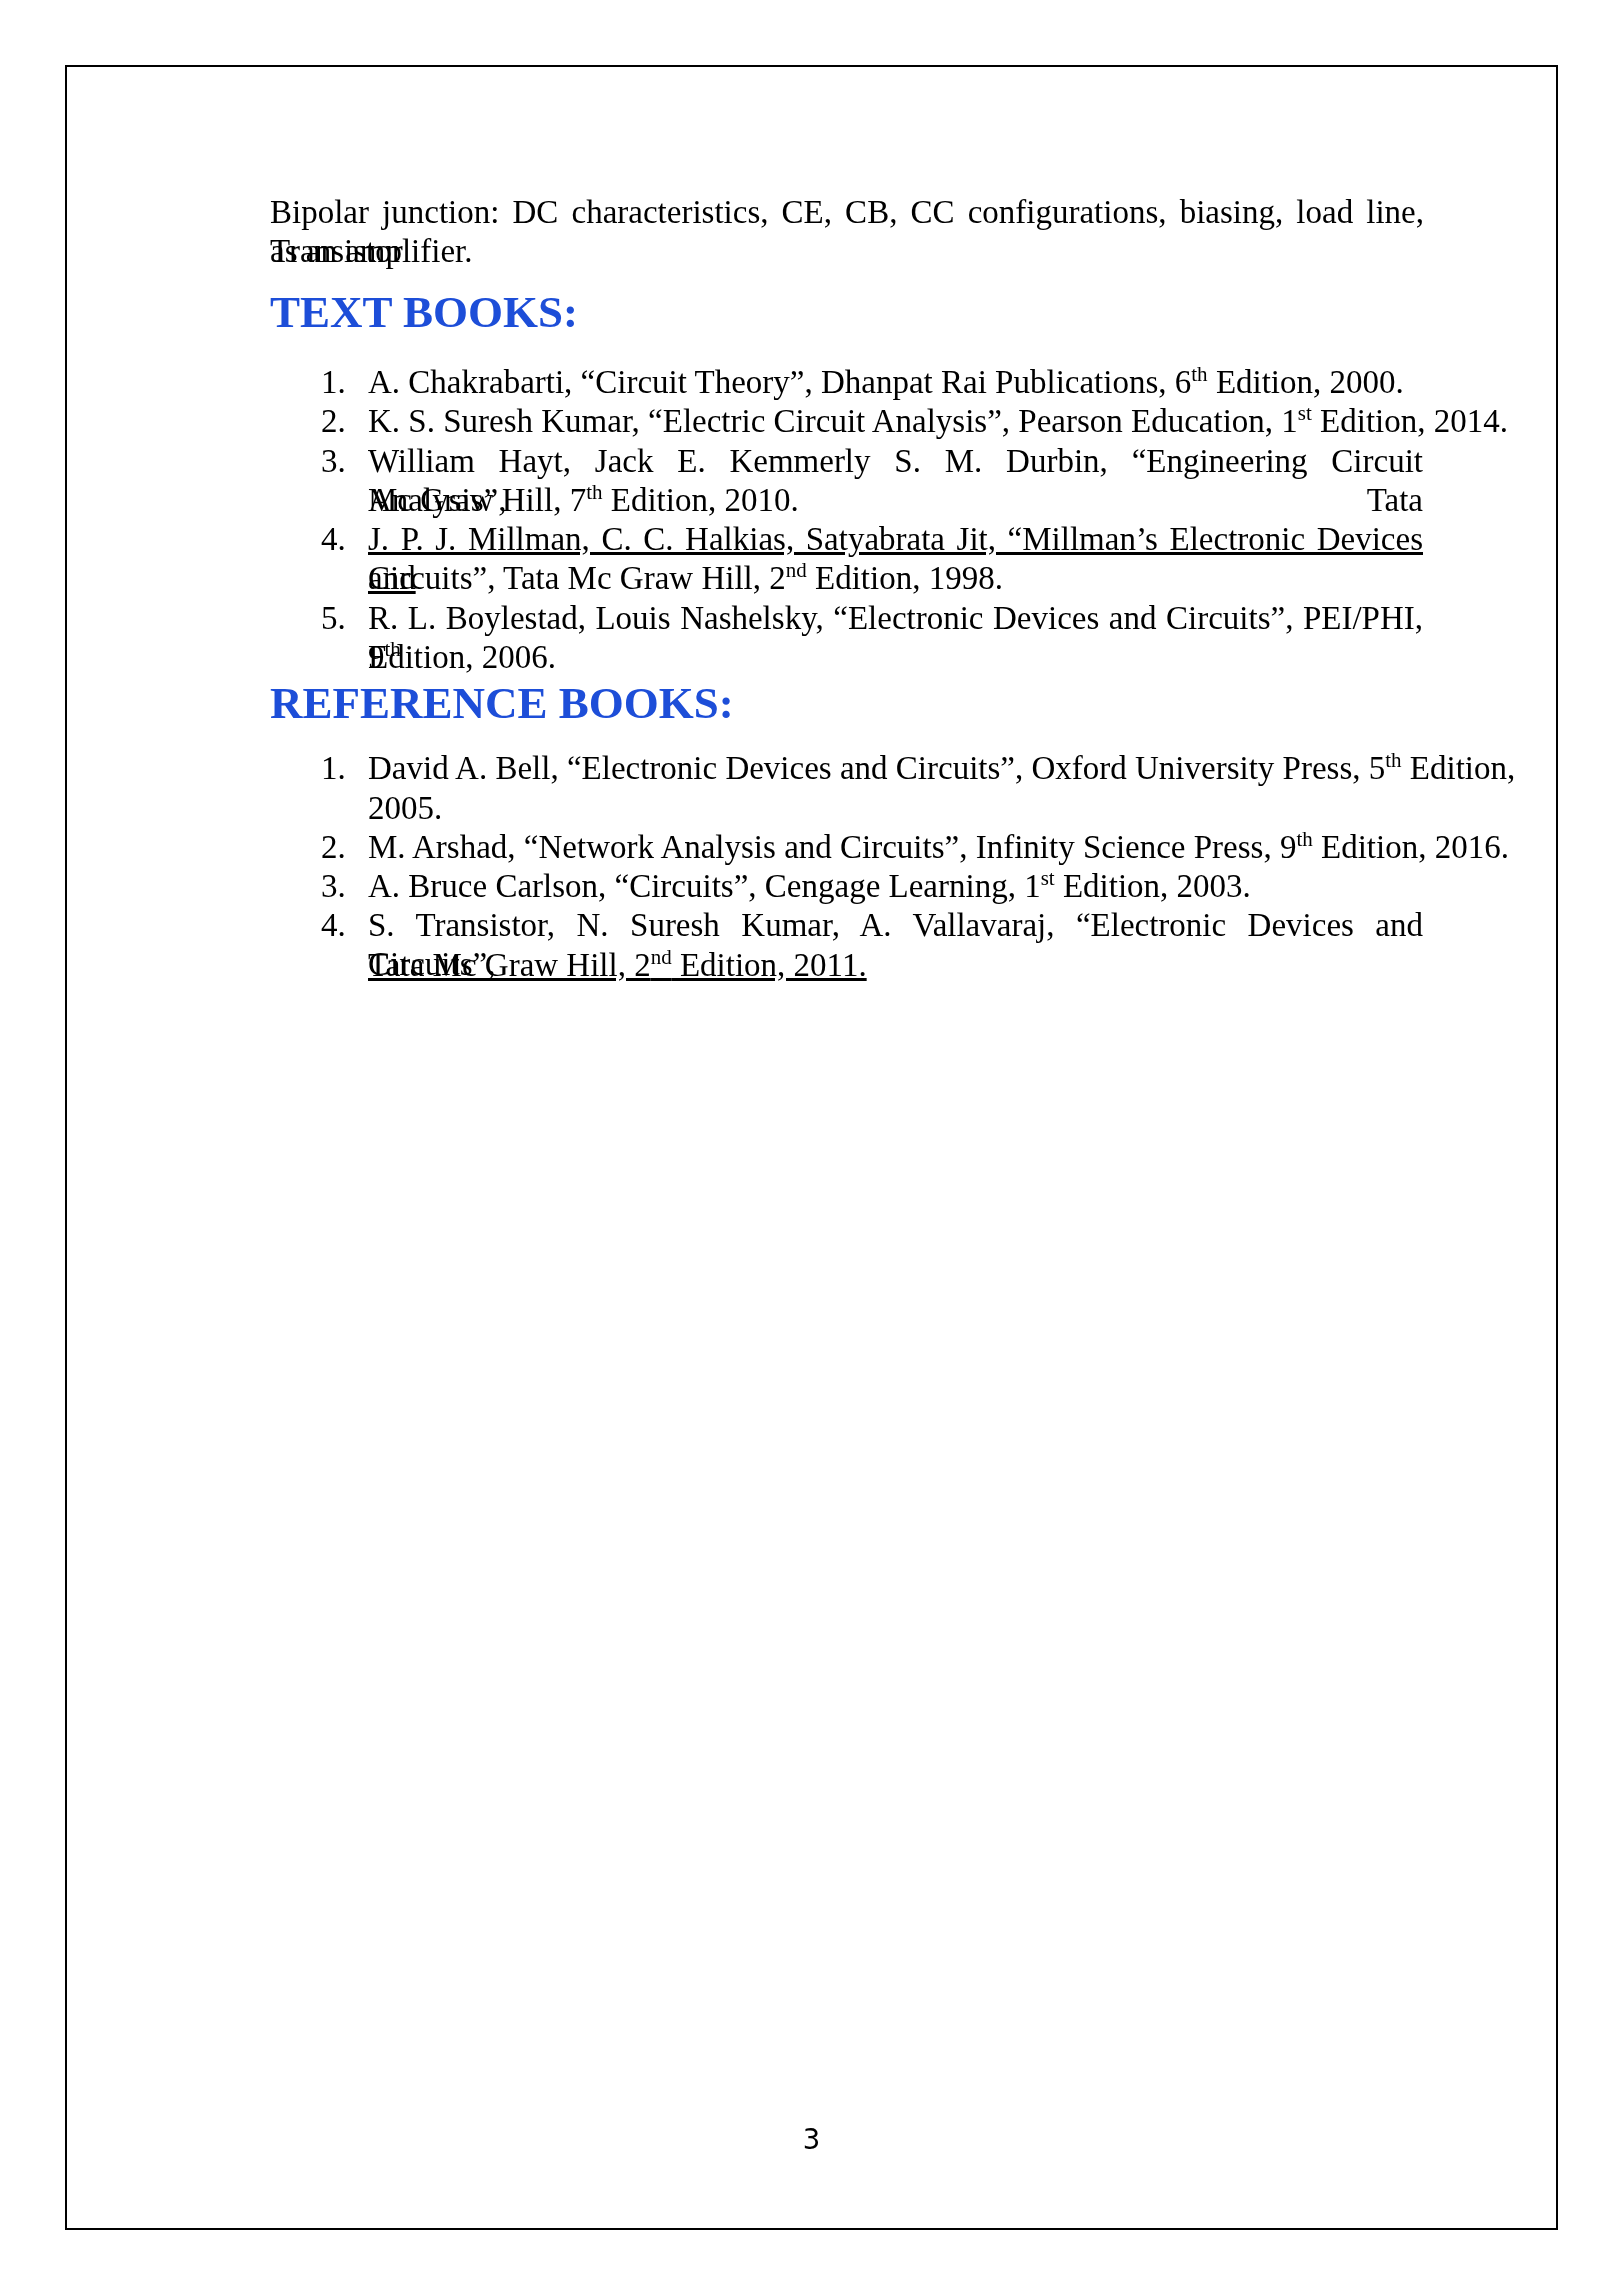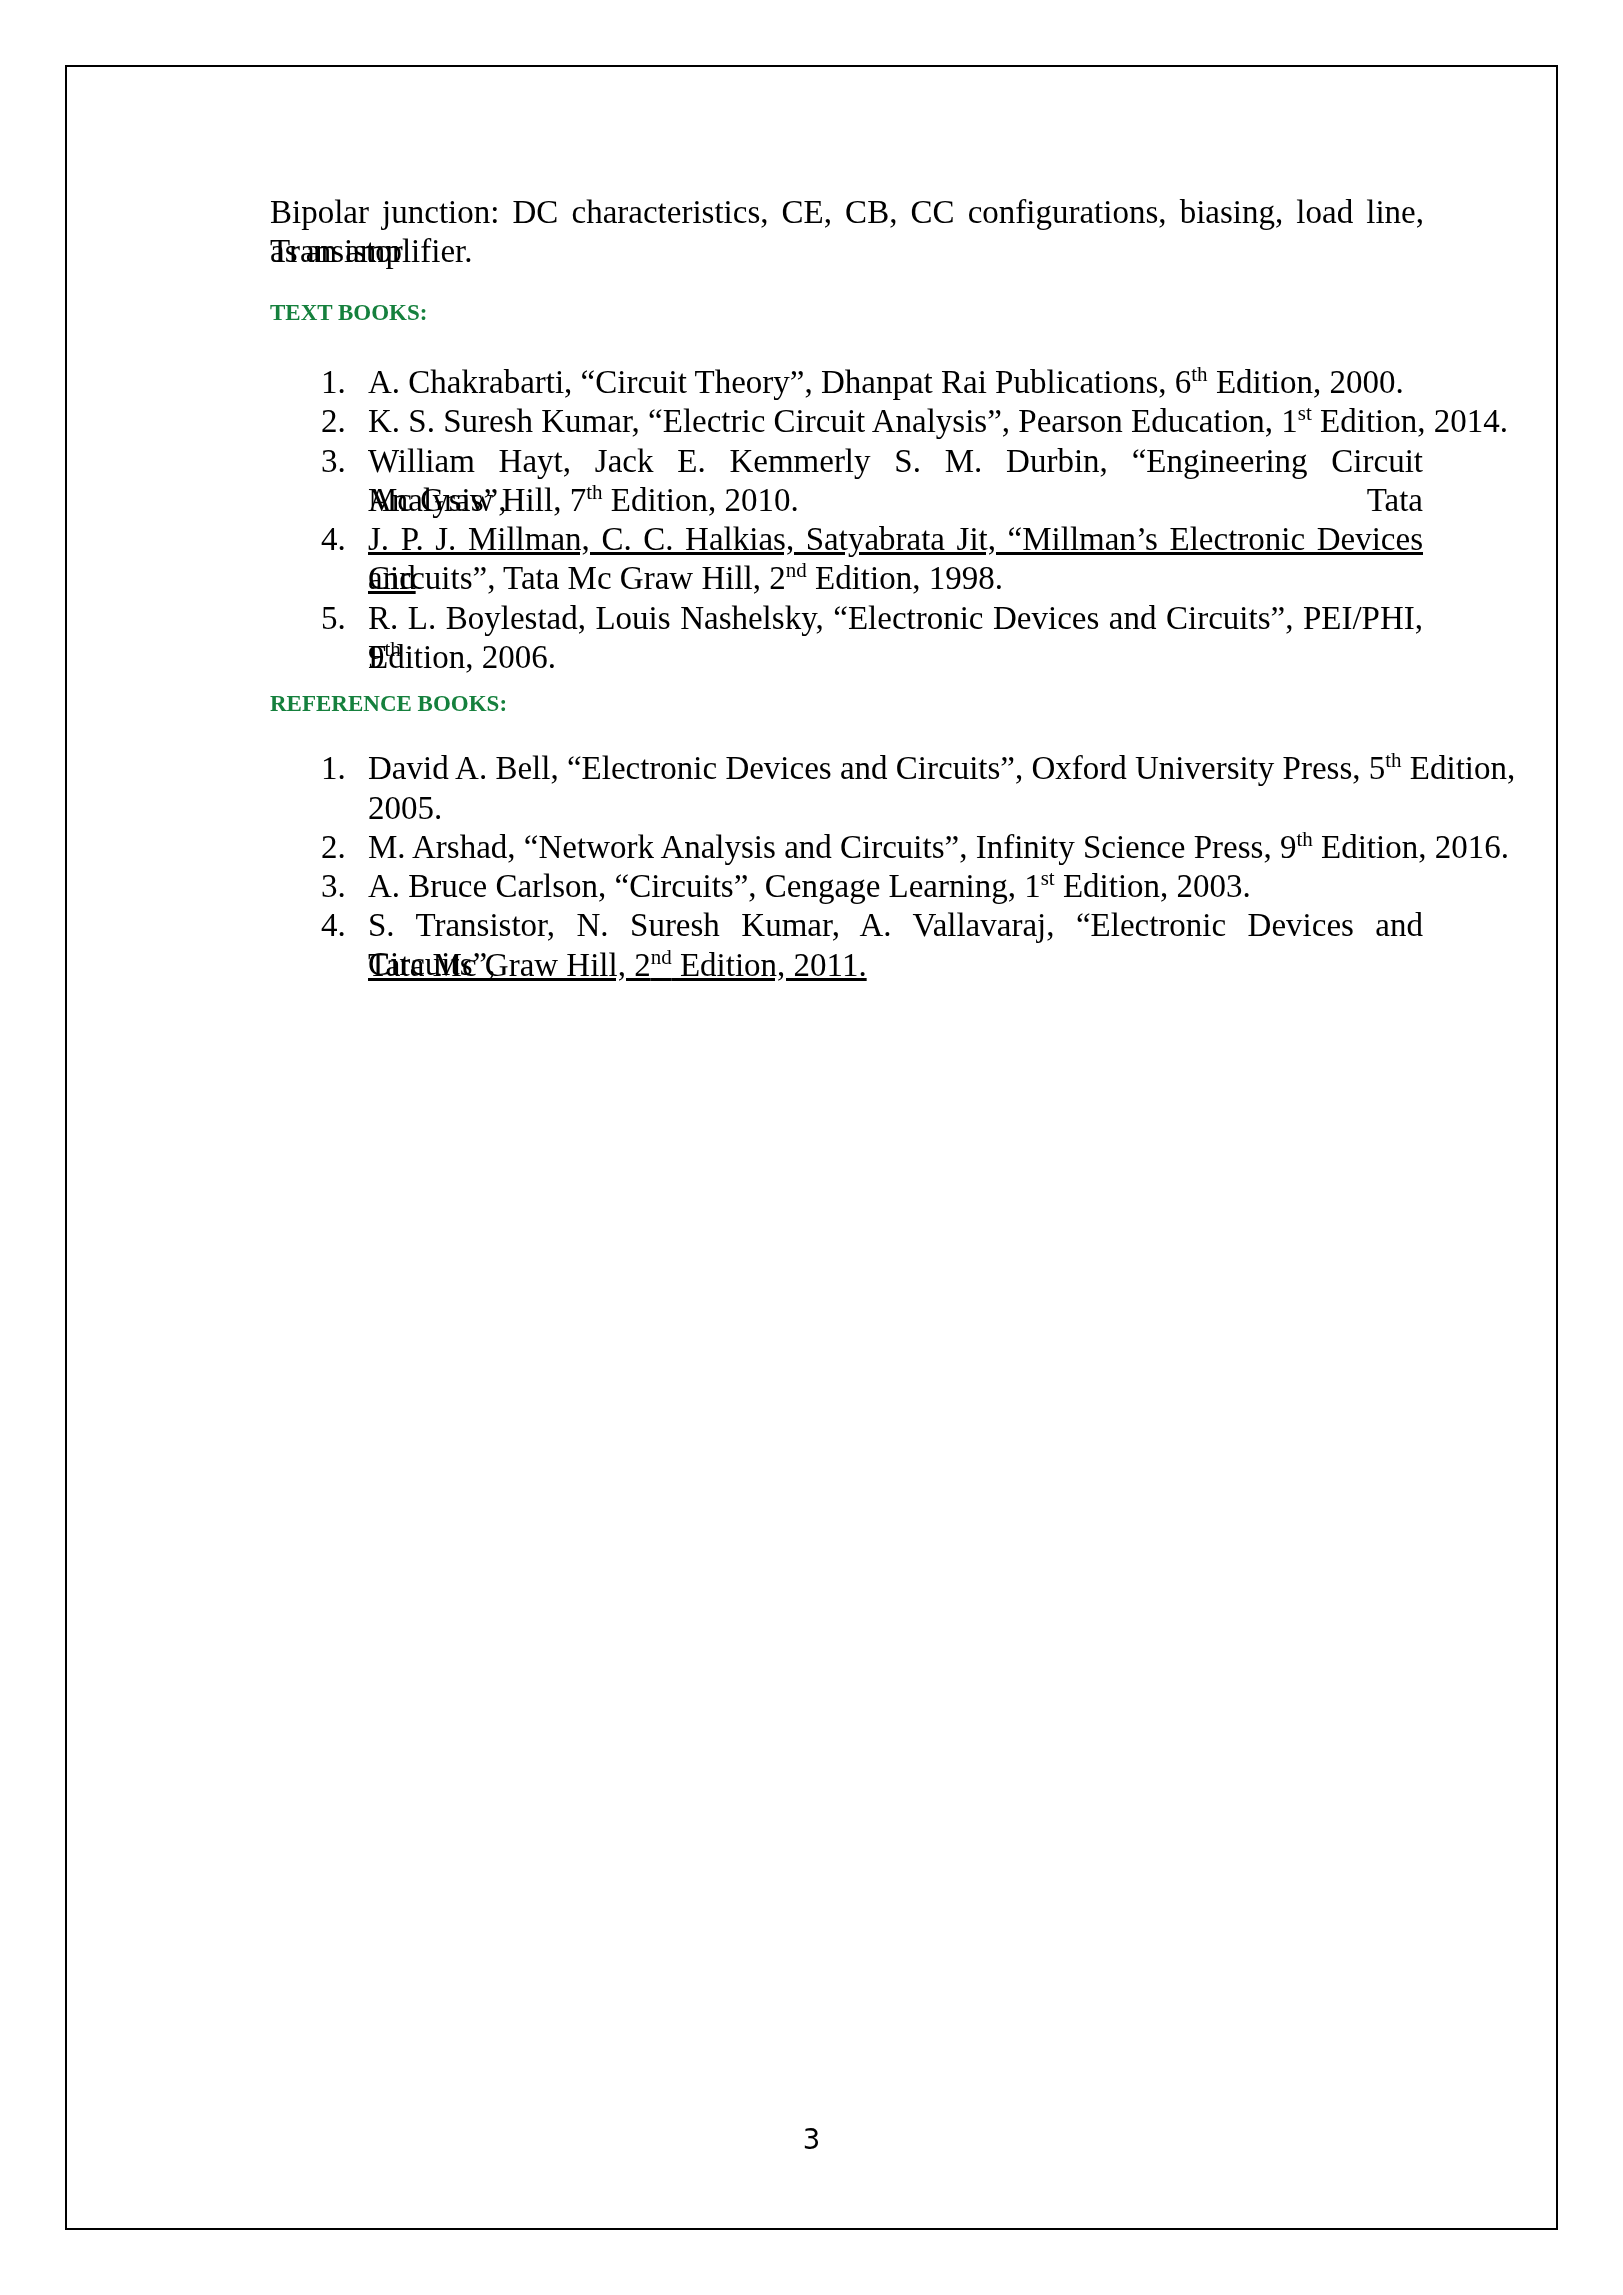--- a/index.html
+++ b/index.html
@@ -31,24 +31,24 @@
       white-space: nowrap;
     }
     .justify {
       text-align: justify;
       text-align-last: justify;
       white-space: normal;
     }
     .heading {
       position: absolute;
       left: 270px;
-      font-size: 23px;
+      font-size: 45px;
       line-height: 39px;
       font-weight: bold;
-      color: #15803d;
+      color: #1d4ed8;
       white-space: nowrap;
     }
     .num {
       position: absolute;
       left: 321px;
       font-size: 33px;
       line-height: 39px;
     }
     .item-text {
       left: 368px;

